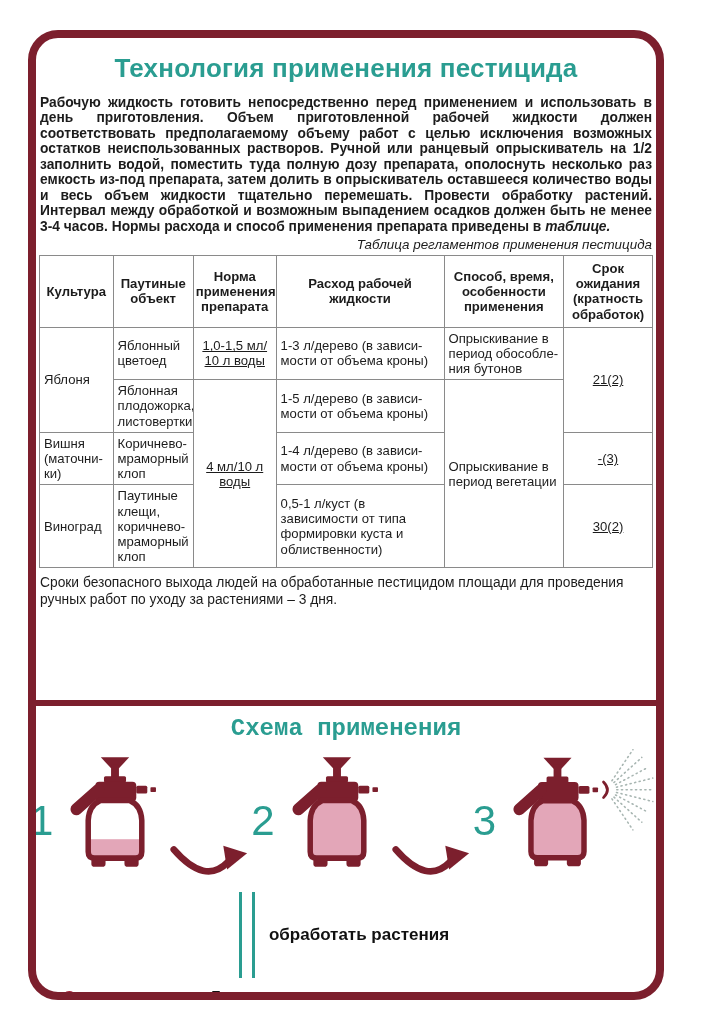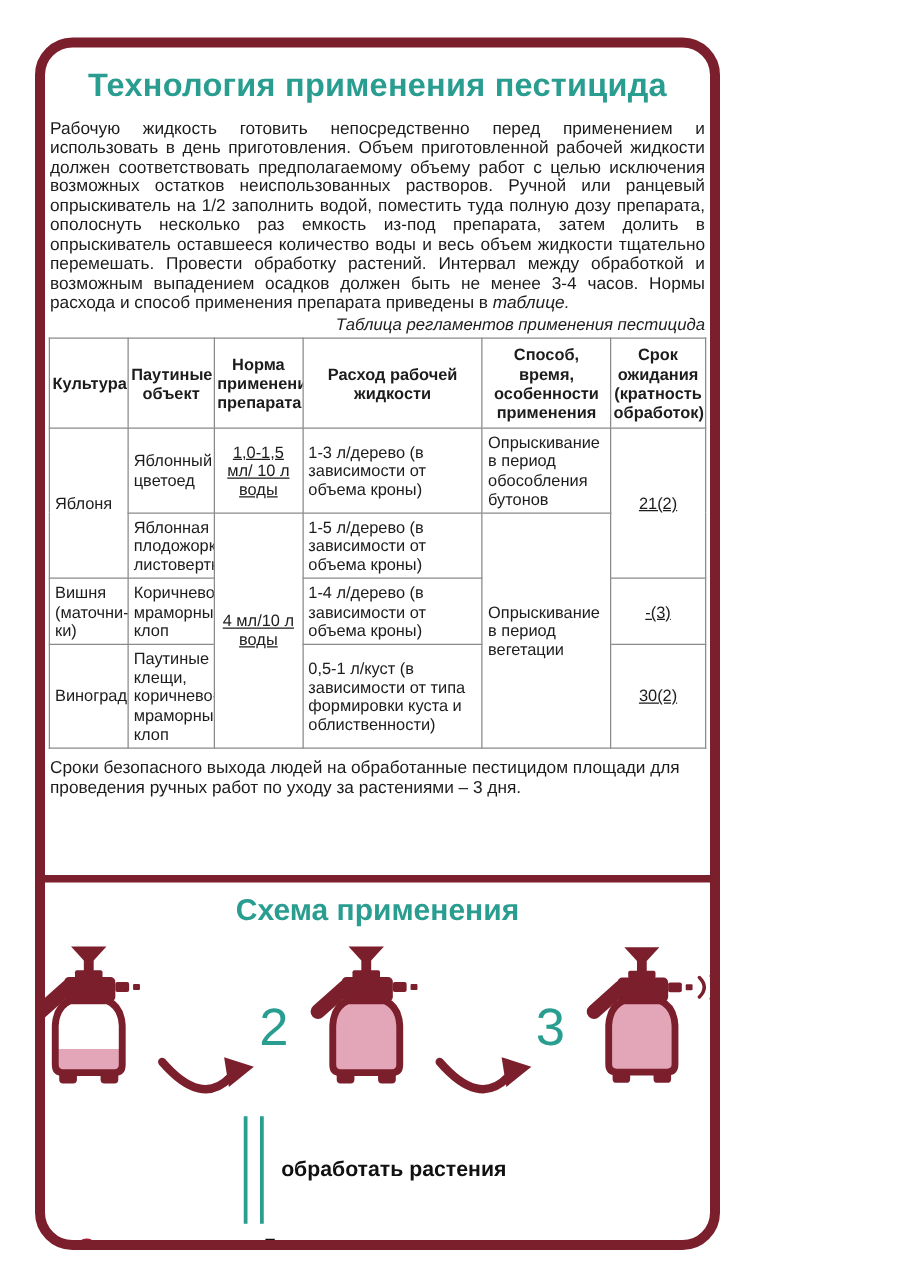--- a/index.html
+++ b/index.html
@@ -2,32 +2,32 @@
 <html><head>
 <meta charset="utf-8">
 <style>
   html,body{margin:0;padding:0;}
   body{
     width:724px;height:1024px;background:#ffffff;
     font-family:"Liberation Sans","DejaVu Sans",sans-serif;
     color:#1c1c1c;position:relative;overflow:hidden;
   }
   .frame{
-    position:absolute;left:28px;top:30px;width:548px;height:970px;
+    position:absolute;left:28px;top:30px;width:636px;height:970px;
     box-sizing:border-box;border:8px solid #7C1F2D;border-radius:30px;
     background:#ffffff;overflow:hidden;display:flex;flex-direction:column;
   }
   
   .top-sec{height:662px;flex:none;padding:0 3px;box-sizing:border-box;}
   .page-title{
     text-align:center;color:#2A9D91;font-size:26px;font-weight:800;
     margin:15px 0 11px;letter-spacing:.2px;
   }
   .intro{
-    font-size:13.8px;line-height:1.12;text-align:justify;margin:0 1px 3px;
+    font-size:13.8px;line-height:1.12;text-align:justify;margin:0 1px 3px;font-weight:bold;
   }
   .intro .ital{font-style:italic;}
   .tbl-caption{
     text-align:right;font-style:italic;font-size:13.4px;margin:3px 1px 3px 0;
   }
   table.reg{
     width:100%;border-collapse:collapse;font-size:13.1px;line-height:1.16;
     table-layout:fixed;
   }
   table.reg th,table.reg td{
@@ -35,21 +35,21 @@
     overflow:hidden;
   }
   table.reg th{font-weight:700;text-align:center;padding:5px 2px;}
   td.c-center{text-align:center;text-decoration:underline;}
   .reentry{font-size:13.8px;line-height:1.18;margin:7px 1px 16px;}
   
   .divider{height:6px;background:#7C1F2D;flex:none;}
   
   .bottom-sec{flex:1;display:flex;flex-direction:column;align-items:center;}
   .scheme-title{
-    text-align:left;color:#2A9D91;font-size:24px;font-weight:800;margin:9px 0 0;
+    text-align:left;color:#2A9D91;font-size:24px;font-weight:800;margin:9px 0 0;font-family:Liberation Mono, monospace;
   }
   .steps{
     display:flex;align-items:flex-end;justify-content:center;
     height:148px;width:100%;padding-top:2px;box-sizing:border-box;
   }
   .step-num{
     font-size:42px;font-weight:400;color:#2A9D91;line-height:1;
     margin:0 10px 48px 0;
   }
   .sprayer-wrap{flex:none;}

